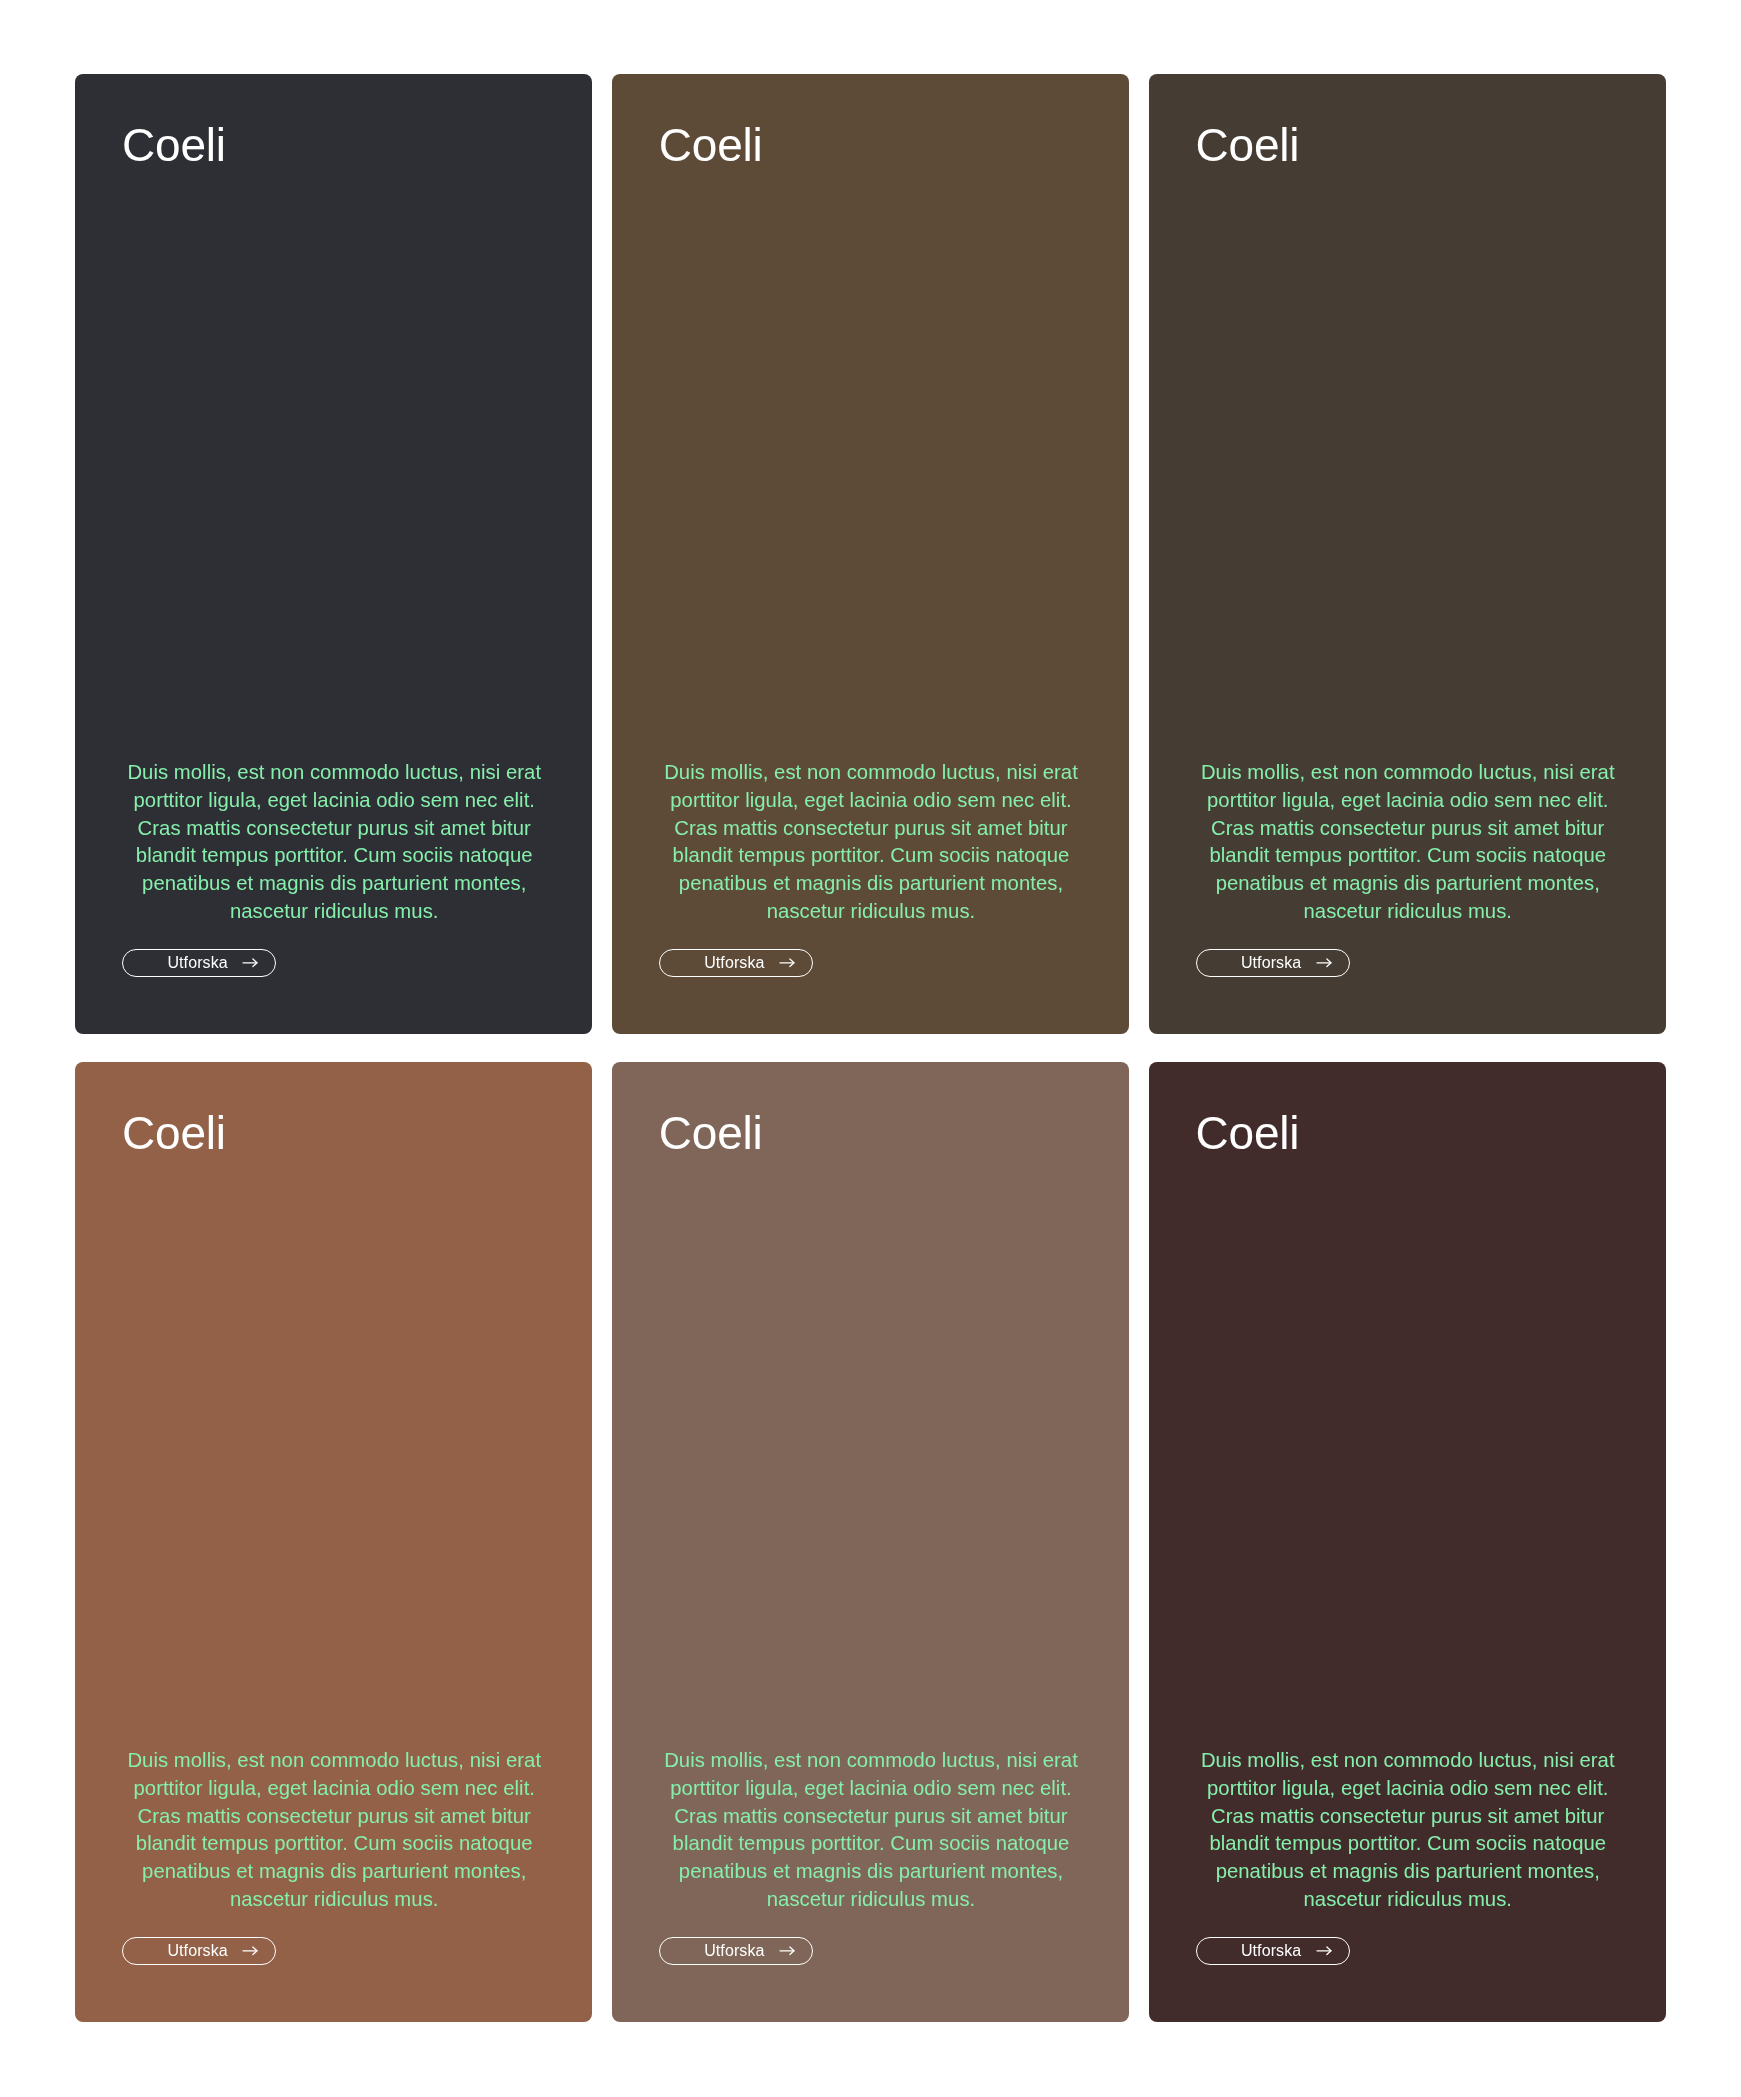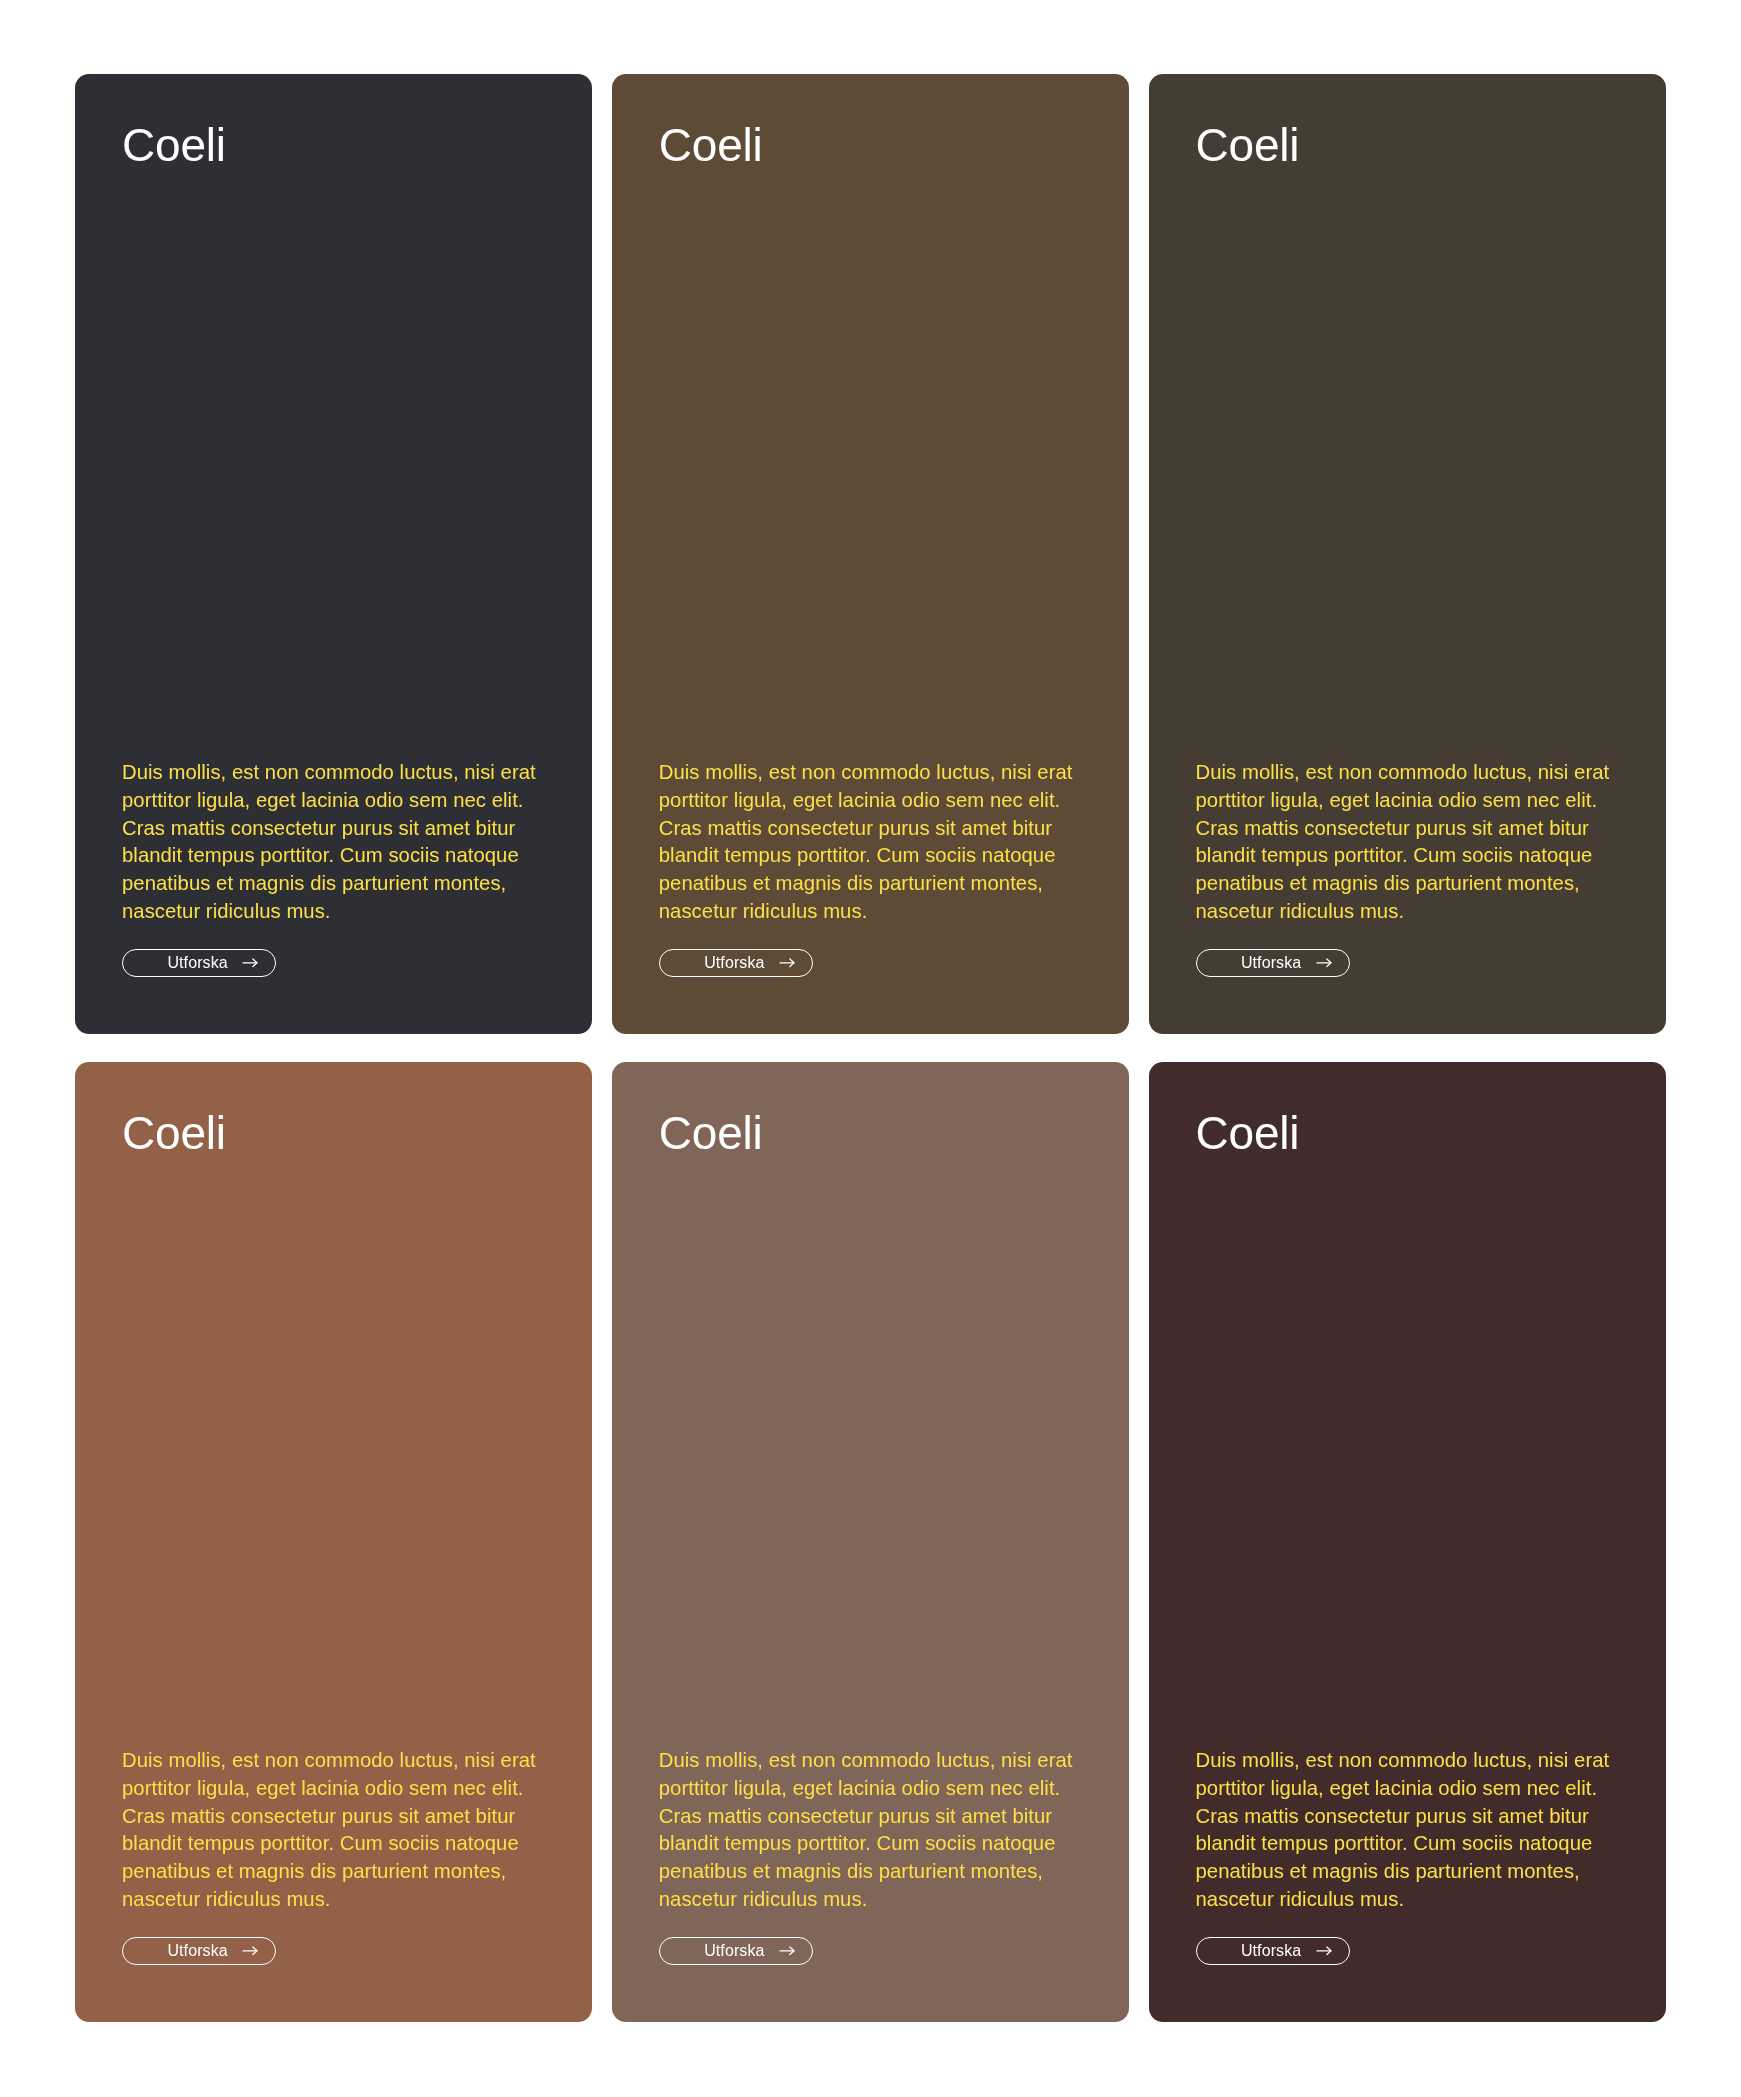--- a/index.html
+++ b/index.html
@@ -21,21 +21,21 @@
     padding: 74px 75px 75px 75px;
     display: grid;
     grid-template-columns: repeat(3, 1fr);
     grid-template-rows: repeat(2, 1fr);
     column-gap: 19.3px;
     row-gap: 28px;
   }
 
   .card {
     box-sizing: border-box;
-    border-radius: 14px;
+    border-radius: 8px;
     padding: 48px 46px 57px 47px;
     display: flex;
     flex-direction: column;
     justify-content: flex-start;
     overflow: hidden;
     position: relative;
   }
 
   .card-title {
     font-size: 46px;
@@ -49,24 +49,25 @@
 
   .card-spacer {
     flex: 1 1 auto;
     min-height: 19.3px;
   }
 
   .card-body {
     font-size: 20.3px;
     font-weight: 400;
     line-height: 1.365;
-    color: #fde047;
+    color: #86efac;
     margin: 0 0 0 0;
     max-width: 431px;
     letter-spacing: 0.05px;
+    text-align: center;
   }
 
   .card-cta {
     margin-top: 23px;
     display: inline-flex;
     align-items: center;
     justify-content: center;
     gap: 14.5px;
     align-self: flex-start;
     box-sizing: border-box;

